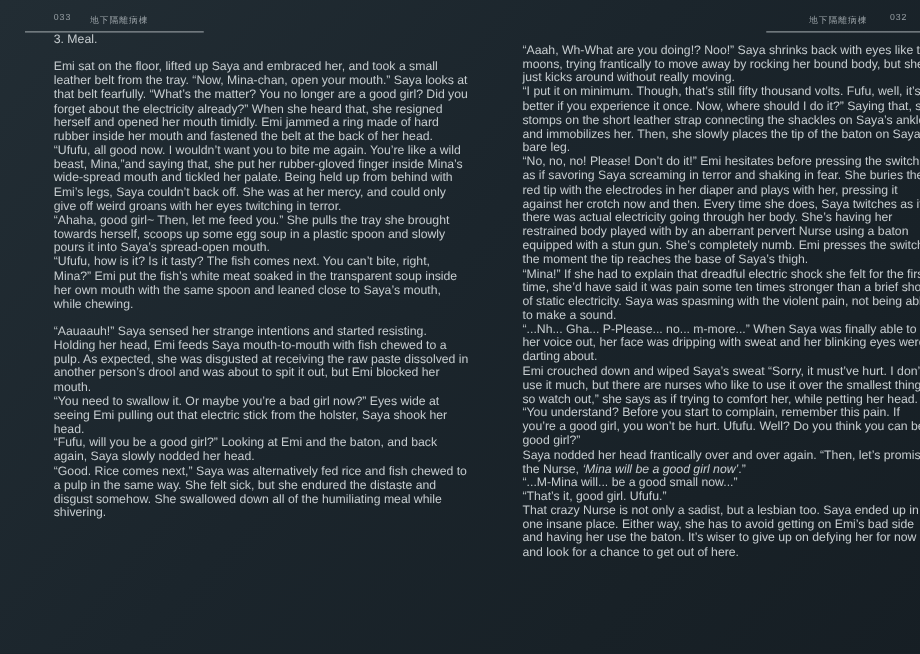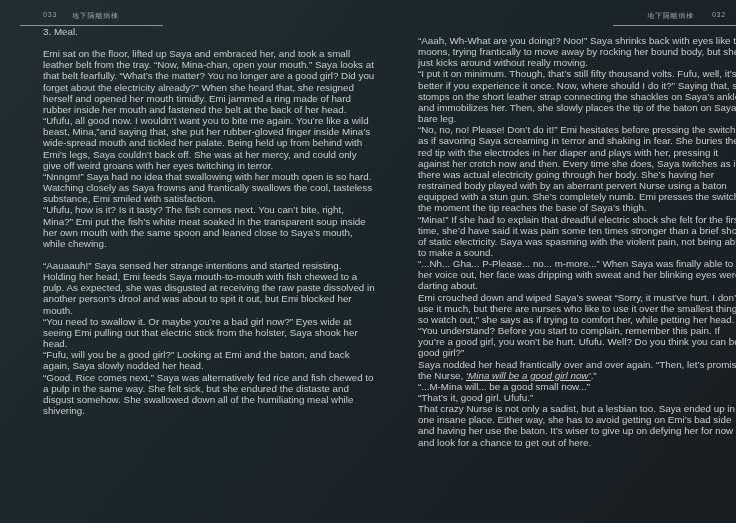--- a/index.html
+++ b/index.html
@@ -36,36 +36,36 @@
   .page-body {
     color: #c6cccf; font-size: 9.8px; line-height: 11.15px;
     text-align: left;
   }
   .page-left  .page-body { margin-top: 26px; }
   .page-right .page-body { margin-top: 35px; }
 
   .section-title { margin: 0 0 11px 0; font-size: 9.8px; font-weight: normal; }
   p.para { margin: 0; }
   .para-gap { height: 11px; }
-  .italic { font-style: italic; text-decoration: underline; }
+  .italic { font-style: italic; }
 </style>
 </head>
 <body>
 
 <div class="spread">
 
   <section class="page page-left">
     <span class="folio">033</span>
     <span class="running-title">地下隔離病棟</span>
     <div class="header-rule"></div>
     <div class="page-body">
       <h3 class="section-title">3. Meal.</h3>
       <div>
           <p class="para"><span>Emi sat on the floor, lifted up Saya and embraced her, and took a small leather belt from the tray. “Now, Mina-chan, open your mouth.” Saya looks at that belt fearfully. “What’s the matter? You no longer are a good girl? Did you forget about the electricity already?” When she heard that, she resigned herself and opened her mouth timidly. Emi jammed a ring made of hard rubber inside her mouth and fastened the belt at the back of her head. “Ufufu, all good now. I wouldn’t want you to bite me again. You’re like a wild beast, Mina,”and saying that, she put her rubber-gloved finger inside Mina’s wide-spread mouth and tickled her palate. Being held up from behind with Emi’s legs, Saya couldn’t back off. She was at her mercy, and could only give off weird groans with her eyes twitching in terror.</span></p>
-          <p class="para"><span>“Nnngm!” Saya had no idea that swallowing with her mouth open is so hard. Watching closely as Saya frowns and frantically swallows the cool, tasteless substance, Emi smiled with satisfaction.</span></p>
+          <p class="para"><span>“Ahaha, good girl~ Then, let me feed you.” She pulls the tray she brought towards herself, scoops up some egg soup in a plastic spoon and slowly pours it into Saya’s spread-open mouth.</span></p>
           <p class="para"><span>“Ufufu, how is it? Is it tasty? The fish comes next. You can’t bite, right, Mina?” Emi put the fish’s white meat soaked in the transparent soup inside her own mouth with the same spoon and leaned close to Saya’s mouth, while chewing.</span></p>
           <div class="para-gap"></div>
           <p class="para"><span>“Aauaauh!” Saya sensed her strange intentions and started resisting. Holding her head, Emi feeds Saya mouth-to-mouth with fish chewed to a pulp. As expected, she was disgusted at receiving the raw paste dissolved in another person’s drool and was about to spit it out, but Emi blocked her mouth.</span></p>
           <p class="para"><span>“You need to swallow it. Or maybe you’re a bad girl now?” Eyes wide at seeing Emi pulling out that electric stick from the holster, Saya shook her head.</span></p>
           <p class="para"><span>“Fufu, will you be a good girl?” Looking at Emi and the baton, and back again, Saya slowly nodded her head.</span></p>
           <p class="para"><span>“Good. Rice comes next,” Saya was alternatively fed rice and fish chewed to a pulp in the same way. She felt sick, but she endured the distaste and disgust somehow. She swallowed down all of the humiliating meal while shivering.</span></p>
         </div>
     </div>
   </section>
 

